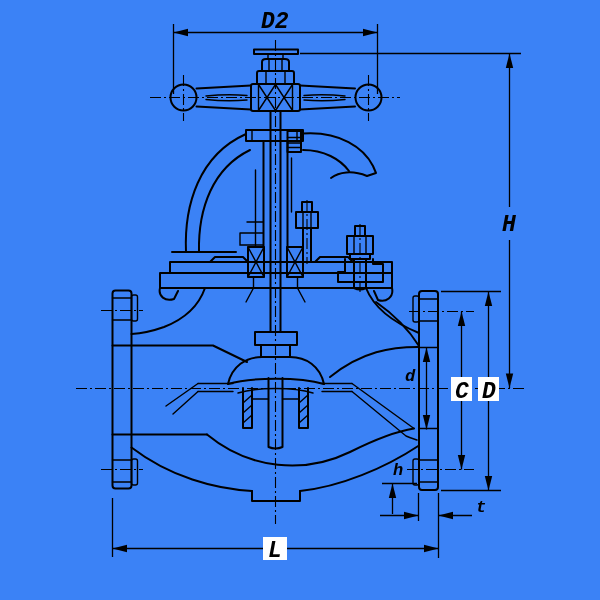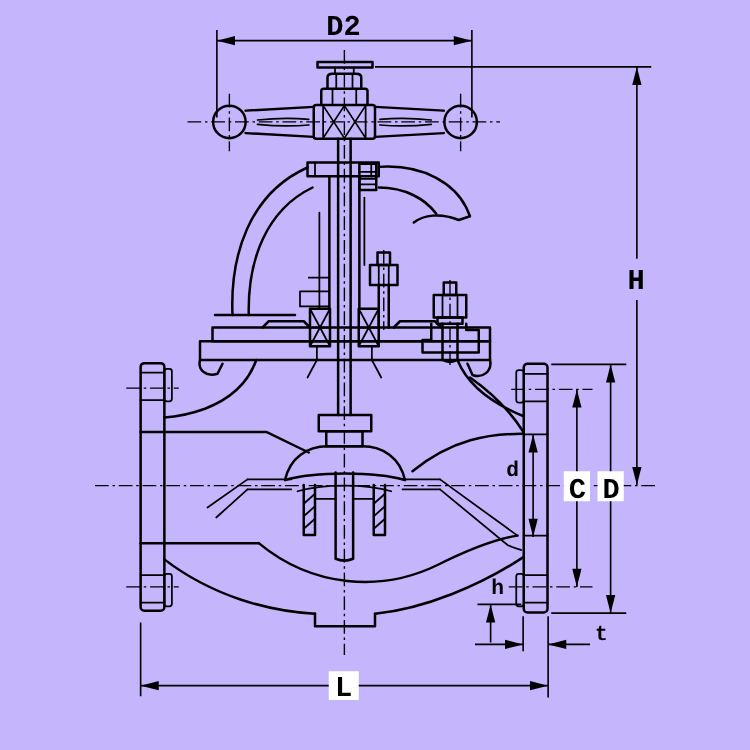--- a/index.html
+++ b/index.html
@@ -1,16 +1,16 @@
 <!DOCTYPE html>
 <html><head>
 <meta charset="utf-8">
 <style>
   html,body{margin:0;padding:0;background:#ffffff;}
-  .stage{width:600px;height:600px;position:relative;background:#c4b5fd;overflow:hidden;}
+  .stage{width:600px;height:600px;position:relative;background:#3b82f6;overflow:hidden;font-style:italic;}
   svg{display:block;}
   text{font-family:"Liberation Mono","DejaVu Sans Mono",monospace;font-weight:bold;fill:#000;}
   .lbl-big{font-size:23px;}
   .lbl-small{font-size:17px;}
   .obj{stroke:#000;stroke-width:2;fill:none;stroke-linecap:round;stroke-linejoin:round;}
   .obj-thin{stroke:#000;stroke-width:1.4;fill:none;stroke-linecap:round;}
   .dim{stroke:#000;stroke-width:1.3;fill:none;}
   .cl{stroke:#000;stroke-width:1.1;fill:none;stroke-dasharray:11 3 2 3;}
   .ah{fill:#000;stroke:none;}
   .mask{fill:#fff;stroke:none;}

